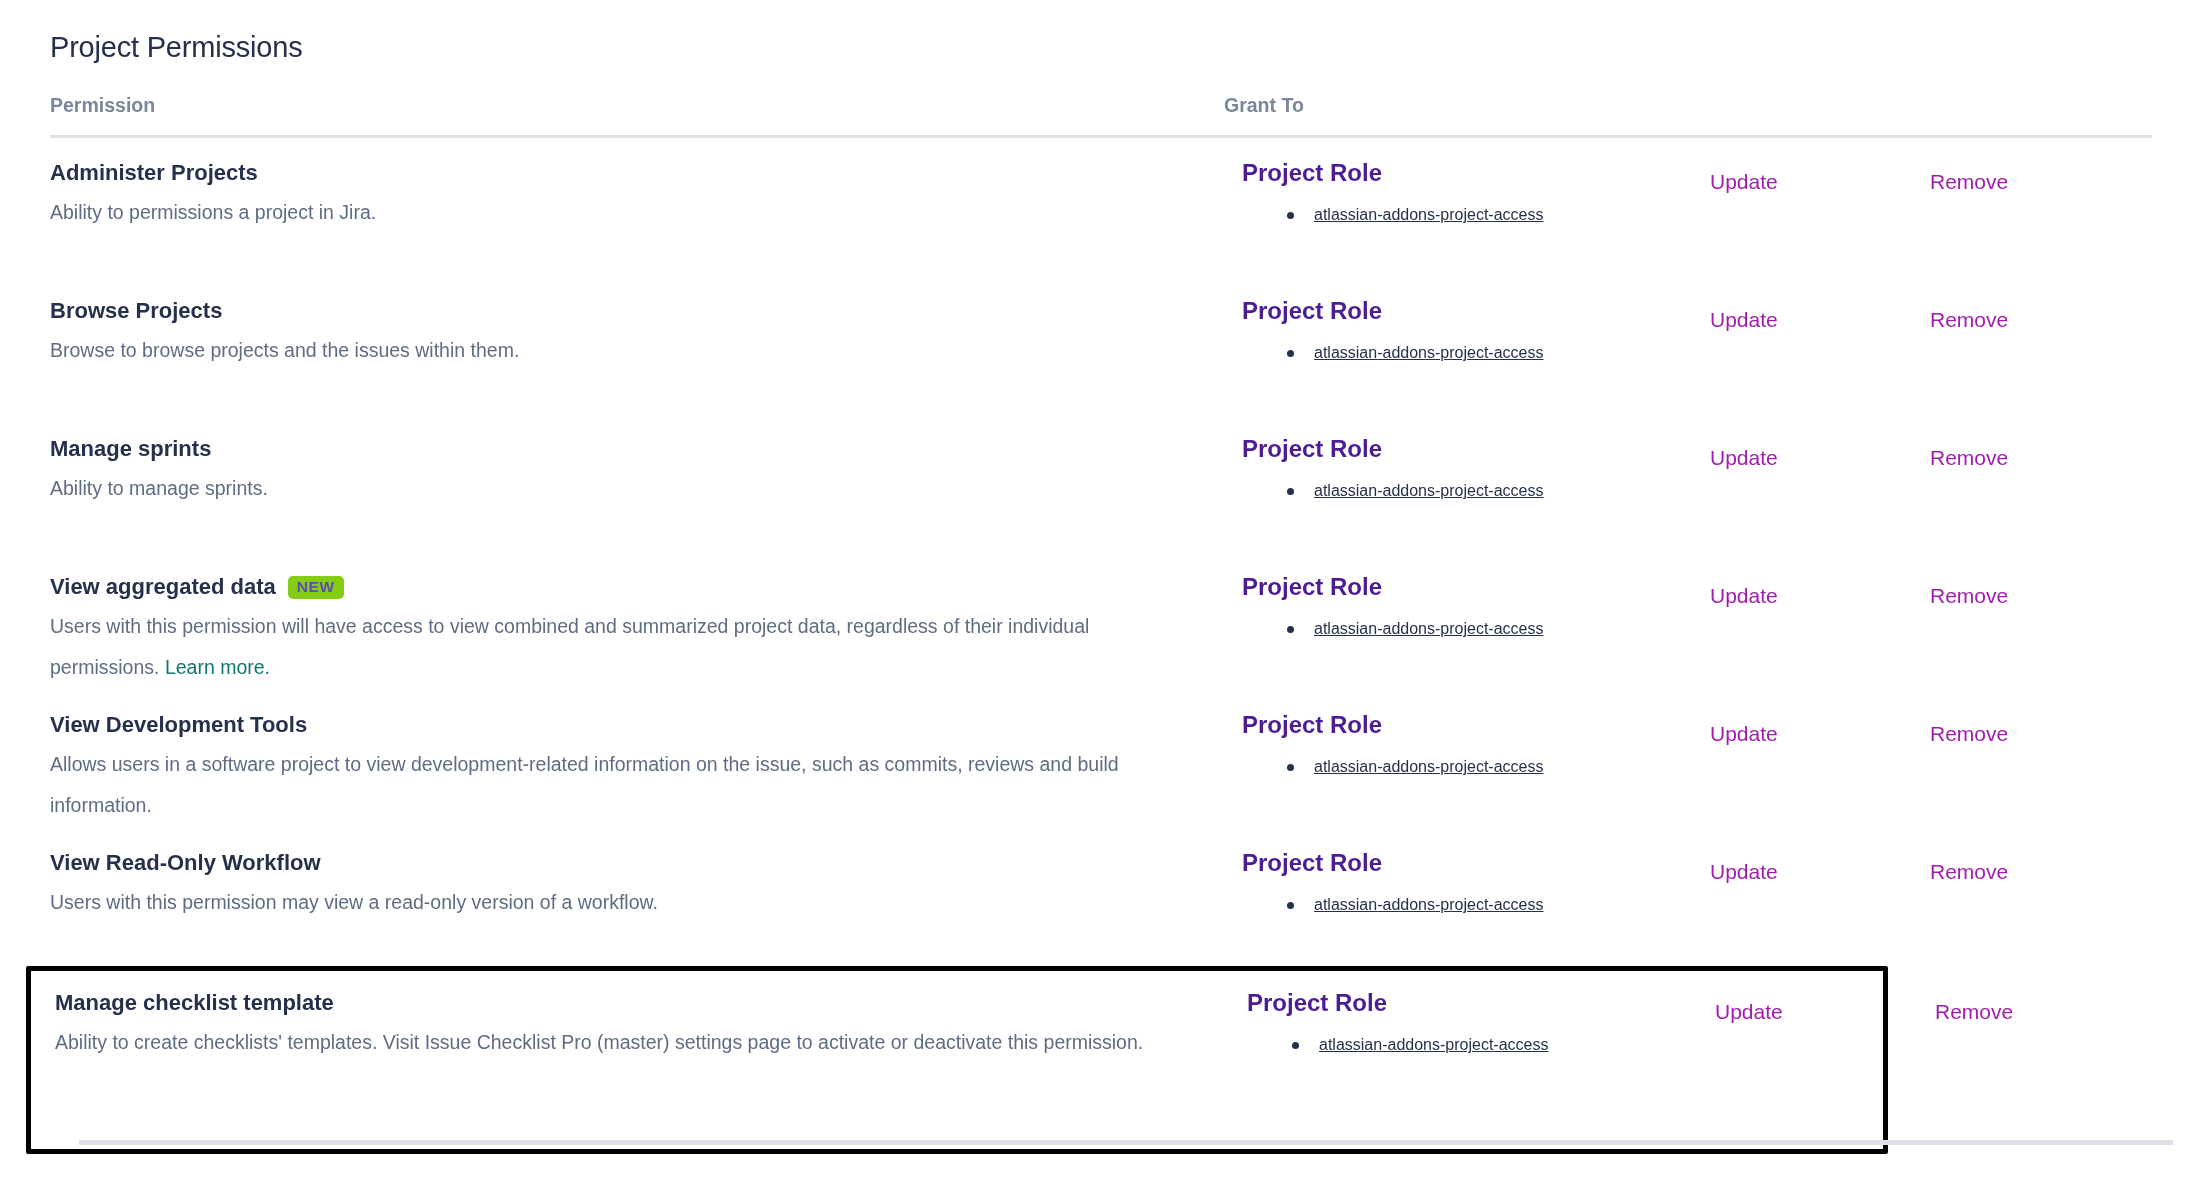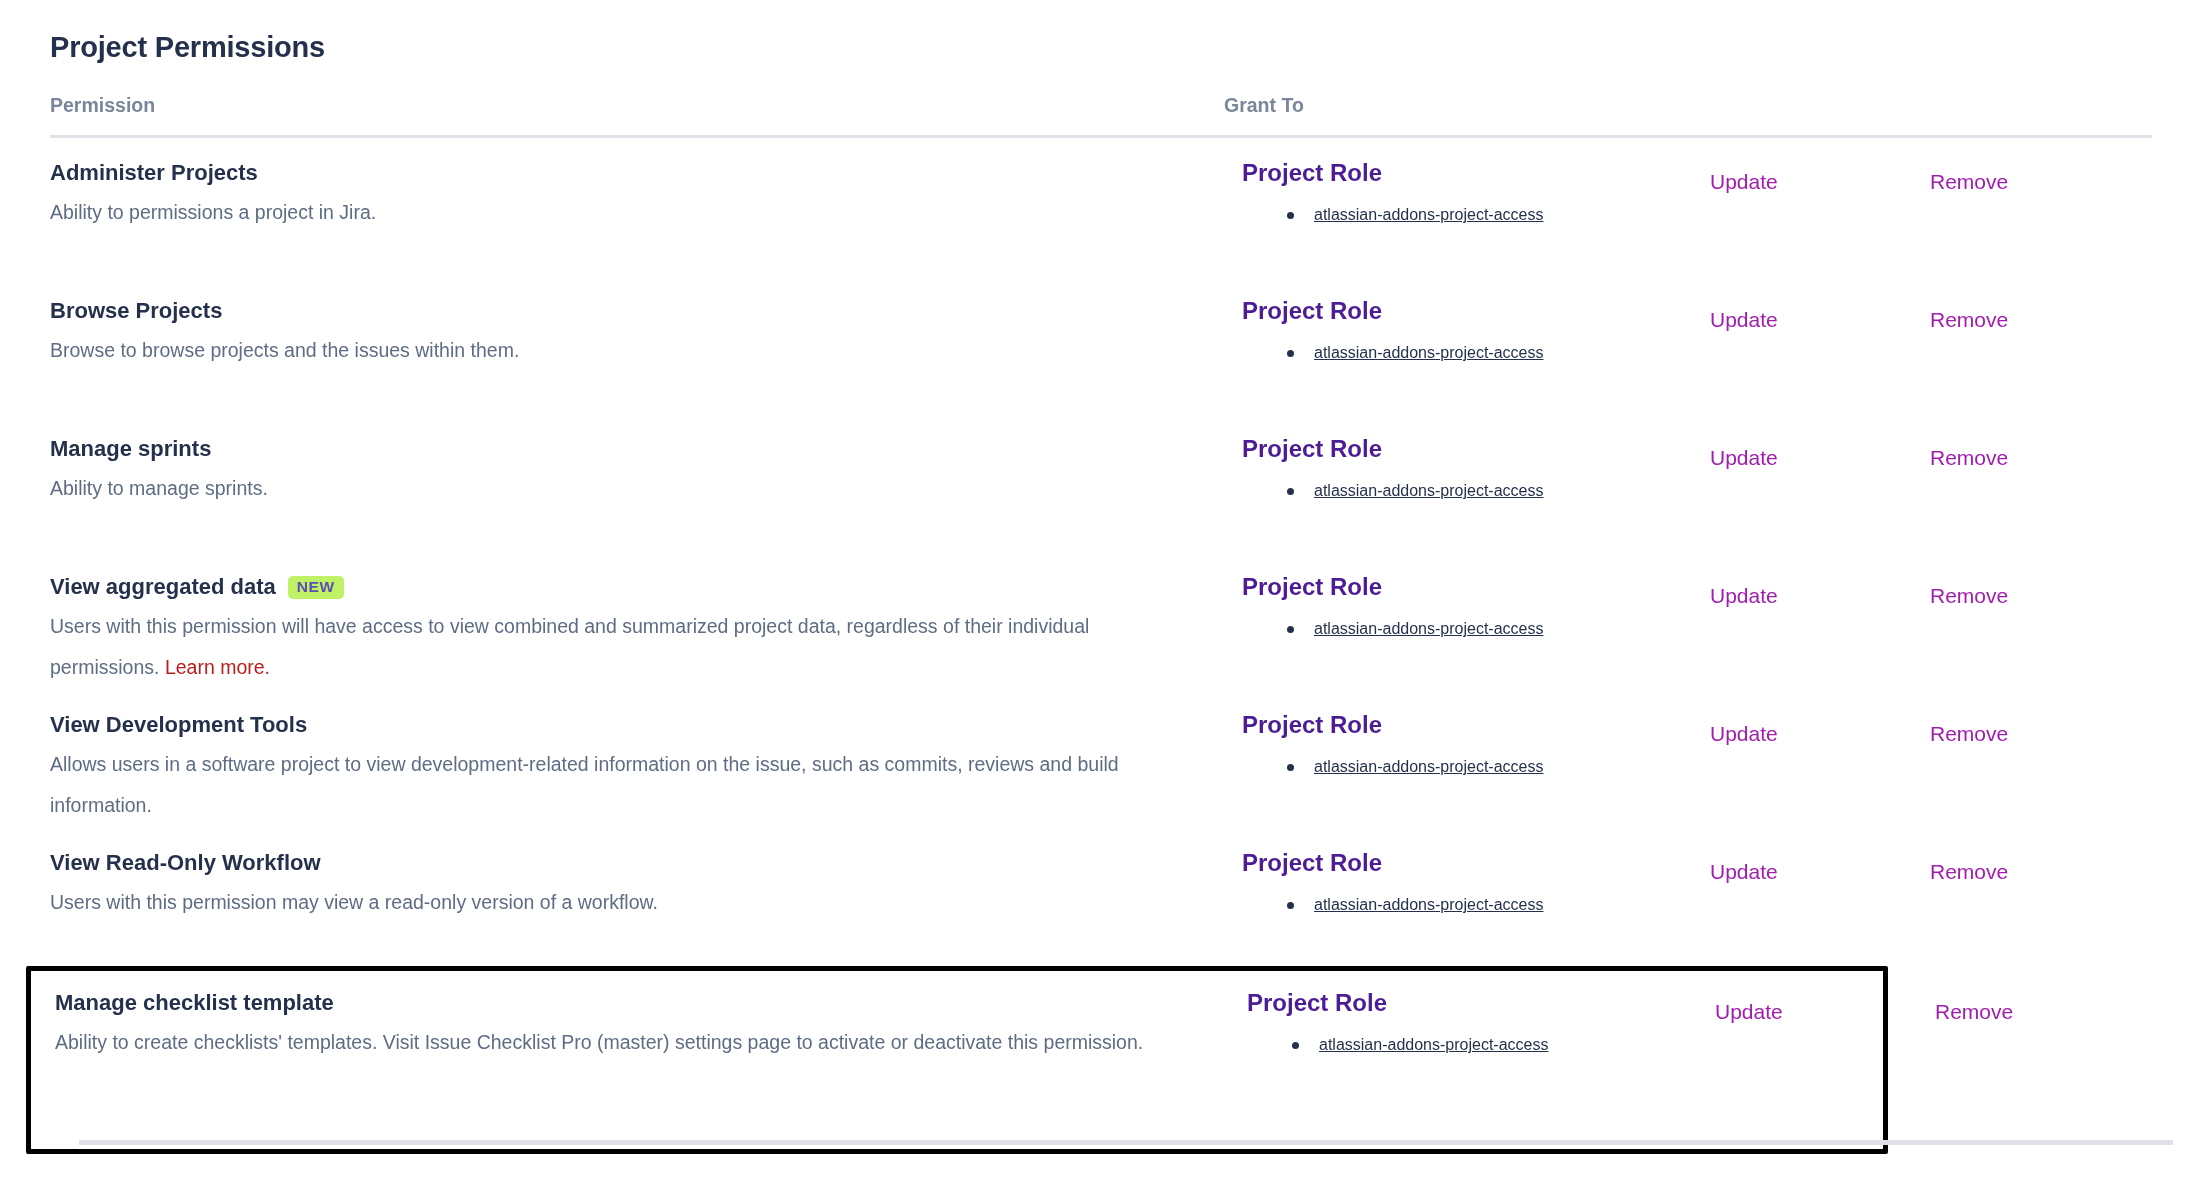--- a/index.html
+++ b/index.html
@@ -22,21 +22,21 @@
     height: 1197px;
     background: #ffffff;
   }
 
   
   .page-title {
     position: absolute;
     left: 50px;
     top: 28px;
     font-size: 29px;
-    font-weight: 700;
+    font-weight: 400;
     letter-spacing: -0.2px;
     color: #25314C;
     line-height: 38px;
     white-space: nowrap;
   }
 
   
   .perm-table {
     position: absolute;
     left: 50px;
@@ -93,38 +93,38 @@
   }
   .perm-name {
     font-size: 22px;
     font-weight: 700;
     color: #25314C;
     line-height: 30px;
     white-space: nowrap;
   }
   .badge-new {
     display: inline-block;
-    background: #bef264;
+    background: #84cc16;
     color: #5E4DB2;
     font-size: 15.5px;
     font-weight: 700;
     letter-spacing: 0.6px;
     border-radius: 5px;
     padding: 3px 9px 4px 9px;
     line-height: 16px;
   }
   .perm-desc {
     font-size: 19.5px;
     font-weight: 400;
     color: #5E6C84;
     line-height: 41px;
     max-width: 1130px;
   }
   .inline-link {
-    color: #b91c1c;
+    color: #0f766e;
     text-decoration: none;
     cursor: pointer;
     text-align: center;
   }
 
   .cell-grant {
     position: absolute;
     left: 1192px;
     top: 20px;
     width: 330px;

